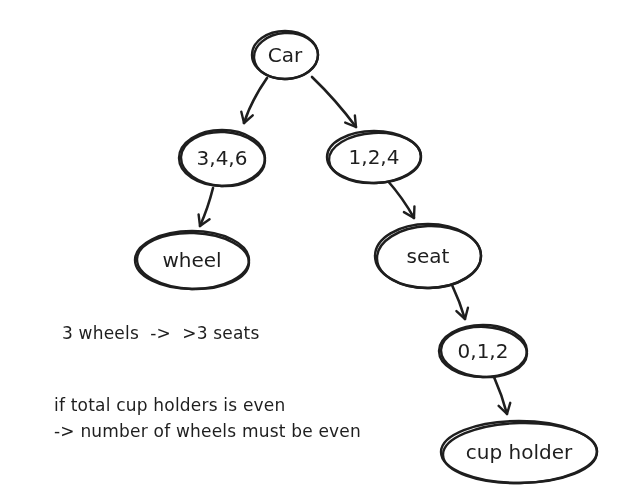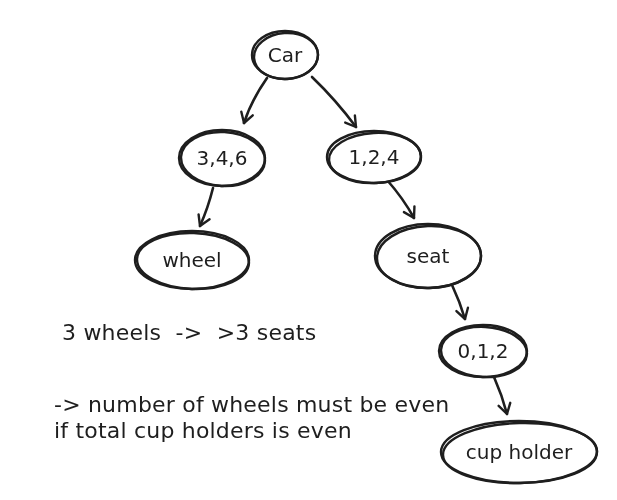--- a/index.html
+++ b/index.html
@@ -24,21 +24,21 @@
   }
   .nlabel {
     fill: var(--ink);
     font-family: "DejaVu Sans", sans-serif;
     font-size: 20px;
     text-anchor: middle;
   }
   .note-block {
     position: absolute;
     color: var(--ink);
-    font-size: 22px;
+    font-size: 17px;
     line-height: 26px;
     letter-spacing: 0.2px;
   }
   .note-line { white-space: pre; }
   .note-block-1 { left: 62px; top: 320px; }
   .note-block-2 { left: 54px; top: 392px; }
 </style>
 </head>
 <body>
 
@@ -109,16 +109,16 @@
       <ellipse class="sketch sketch-fill" cx="519" cy="452" rx="78" ry="31"></ellipse>
       <ellipse class="sketch" cx="520" cy="453" rx="77" ry="30" transform="rotate(-1.5 520 453)"></ellipse>
       <text class="nlabel" x="519" y="459">cup holder</text>
     </g>
   </svg>
 
   <div class="note-block note-block-1">
     <div class="note-line">3 wheels  -&gt;  &gt;3 seats</div>
   </div>
   <div class="note-block note-block-2">
+    <div class="note-line">if total cup holders is even</div>
     <div class="note-line">-&gt; number of wheels must be even</div>
-    <div class="note-line">if total cup holders is even</div>
   </div>
 </div>
 
 </body></html>

